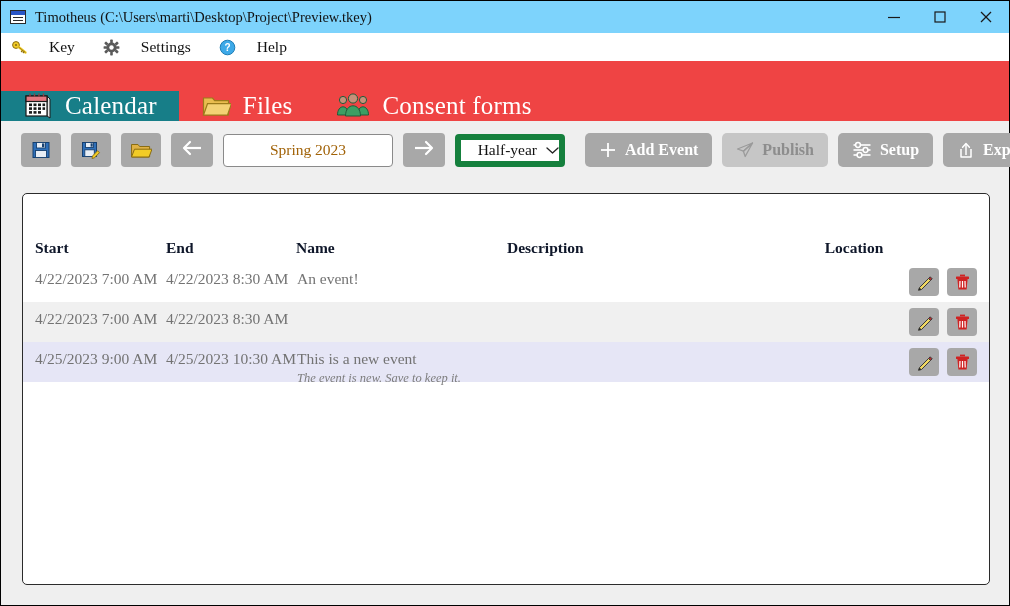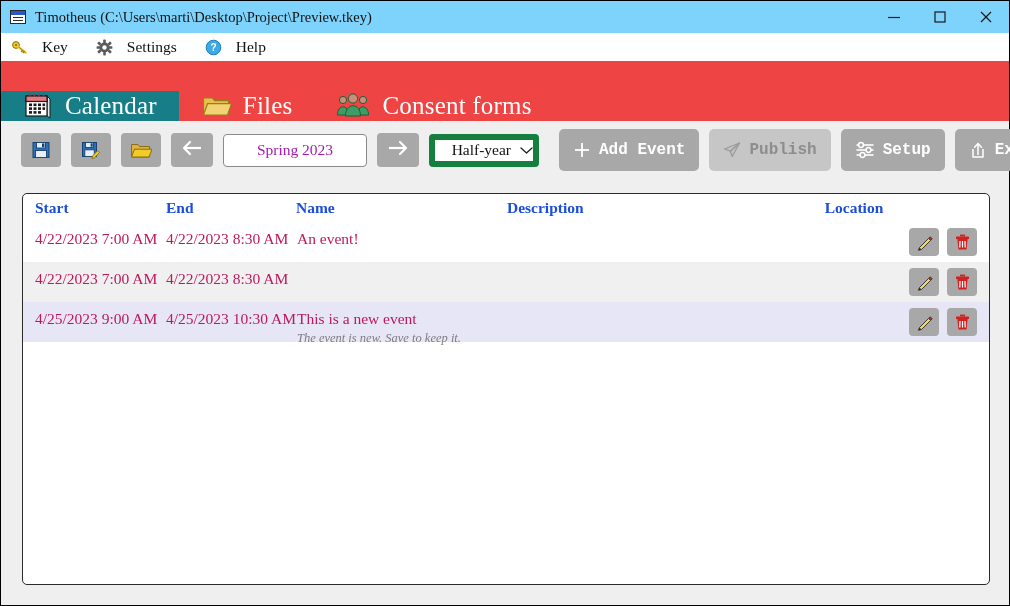--- a/index.html
+++ b/index.html
@@ -68,21 +68,21 @@
   .menubar {
     height: 28px;
     background: #ffffff;
     display: flex;
     align-items: center;
     padding-left: 10px;
   }
   .menuitem {
     display: flex;
     align-items: center;
-    gap: 14px;
+    gap: 21px;
     margin-right: 28px;
     font-size: 15.5px;
     color: #121212;
   }
   .menuitem svg { display: block; }
 
   
   .tabbar {
     height: 60px;
     background: #ef4444;
@@ -122,53 +122,52 @@
   }
   .tbtn svg { display: block; }
   .arrowbtn {
     width: 42px; height: 34px;
     background: #a8a8a8;
     border-radius: 4px;
     display: flex; align-items: center; justify-content: center;
     flex: 0 0 auto;
   }
   .periodbox {
-    width: 144px; height: 33px;
+    width: 170px; height: 33px;
     background: #ffffff;
     border: 1px solid #8a8a8a;
     border-radius: 4px;
     display: flex; align-items: center; justify-content: center;
     font-size: 15.5px;
-    color: #a21caf;
+    color: #a16207;
     flex: 0 0 auto;
   }
   .selectbox {
     width: 110px; height: 33px;
     background: #ffffff;
     border: 6px solid #15803d;
     border-radius: 4px;
     display: flex; align-items: center; justify-content: flex-end;
     gap: 9px;
     font-size: 15.5px;
     color: #121212;
     flex: 0 0 auto;
   }
   .spacer { flex: 1 1 auto; }
   .abtn {
-    height: 42px;
+    height: 34px;
     background: #a8a8a8;
     border-radius: 5px;
     display: flex; align-items: center; justify-content: center;
     gap: 8px;
     padding: 0 14px;
     color: #ffffff;
     font-size: 16px;
     font-weight: bold;
     flex: 0 0 auto;
-    font-family: Liberation Mono, monospace;
   }
   .abtn.disabled { background: #c6c6c6; color: #8d8d8d; }
   .abtn svg { display: block; }
   .abtn.disabled svg { opacity: .75; }
 
   
   .panel {
     position: absolute;
     left: 21px; top: 192px;
     width: 968px; height: 392px;
@@ -177,40 +176,41 @@
     border-radius: 5px;
     overflow: hidden;
   }
   .thead {
     display: flex;
     height: 28px;
     align-items: center;
     padding-left: 12px;
     font-weight: bold;
     font-size: 15.5px;
-    color: #1d4ed8;
+    color: #0f172a;
+    margin-top: 40px;
   }
   .c-start { width: 131px; flex: 0 0 131px; }
   .c-end   { width: 130px; flex: 0 0 130px; }
   .c-name  { width: 211px; flex: 0 0 211px; }
   .c-desc  { width: 212px; flex: 0 0 212px; }
   .c-loc   { flex: 1 1 auto; text-align: center; }
   .row {
     display: flex;
     align-items: flex-start;
     padding-left: 12px;
     height: 40px;
     position: relative;
   }
   .row.white { background: #ffffff; }
   .row.gray  { background: #f0f0f0; }
   .row.selected { background: #e6e6f6; }
   .row .cell {
     font-size: 15.5px;
-    color: #be185d;
+    color: #737373;
     padding-top: 8px;
     overflow: hidden;
     white-space: nowrap;
   }
   .row .cell.clip { width: 117px; flex: 0 0 131px; }
   .row .sub {
     font-size: 12.5px;
     font-style: italic;
     color: #7d7d7d;
     padding-top: 3px;

